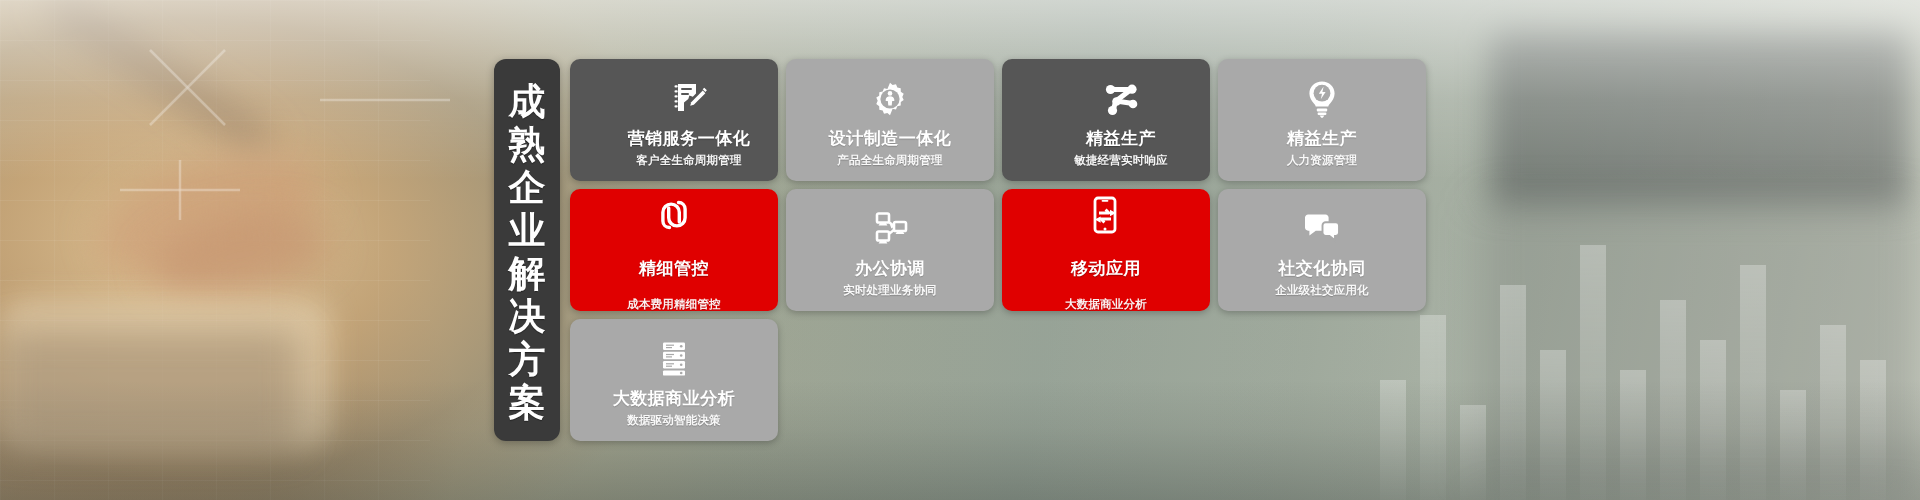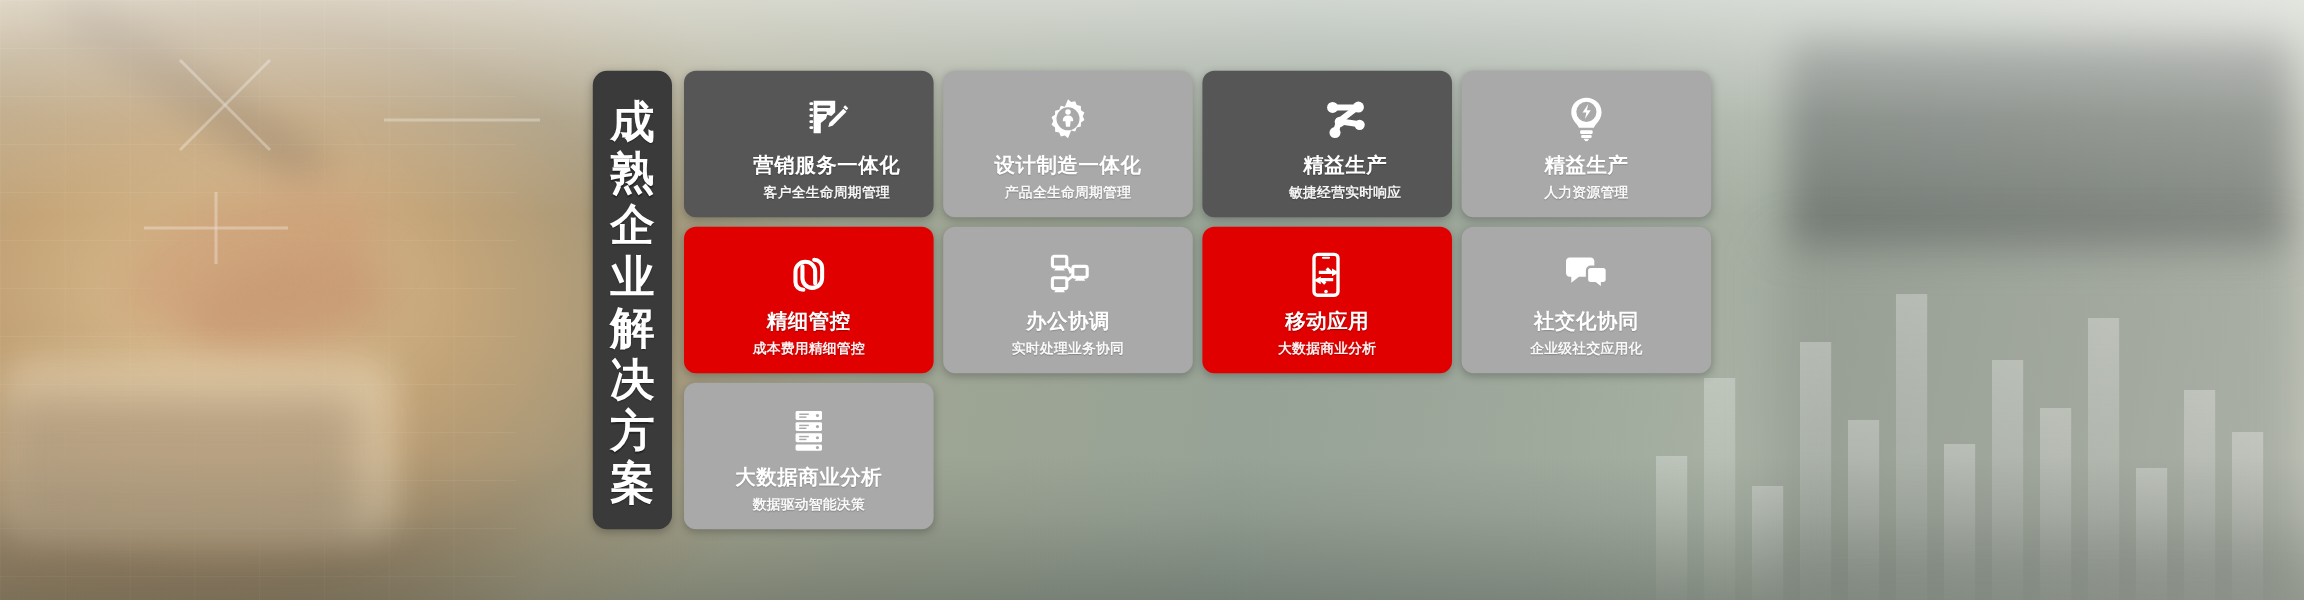--- a/index.html
+++ b/index.html
@@ -99,21 +99,21 @@
     border-radius: 10px;
     position: relative;
     display: flex; flex-direction: column;
     align-items: center; justify-content: center;
     padding-top: 6px;
     box-shadow: 0 2px 7px rgba(0,0,0,0.25);
     overflow: hidden;
   }
   .card.dark  { background: #565656; padding-left: 30px; }
   .card.gray  { background: #a9a9a9; }
-  .card.red   { background: #e00000; }
+  .card.red   { background: #e00000; justify-content: space-between; }
 
   .card .ic {
     width: 40px; height: 40px;
     margin-bottom: 9px;
     display: flex; align-items: center; justify-content: center;
   }
   .card .ic svg { display: block; }
   .card .title {
     color: #fff;
     font-size: 17px;

